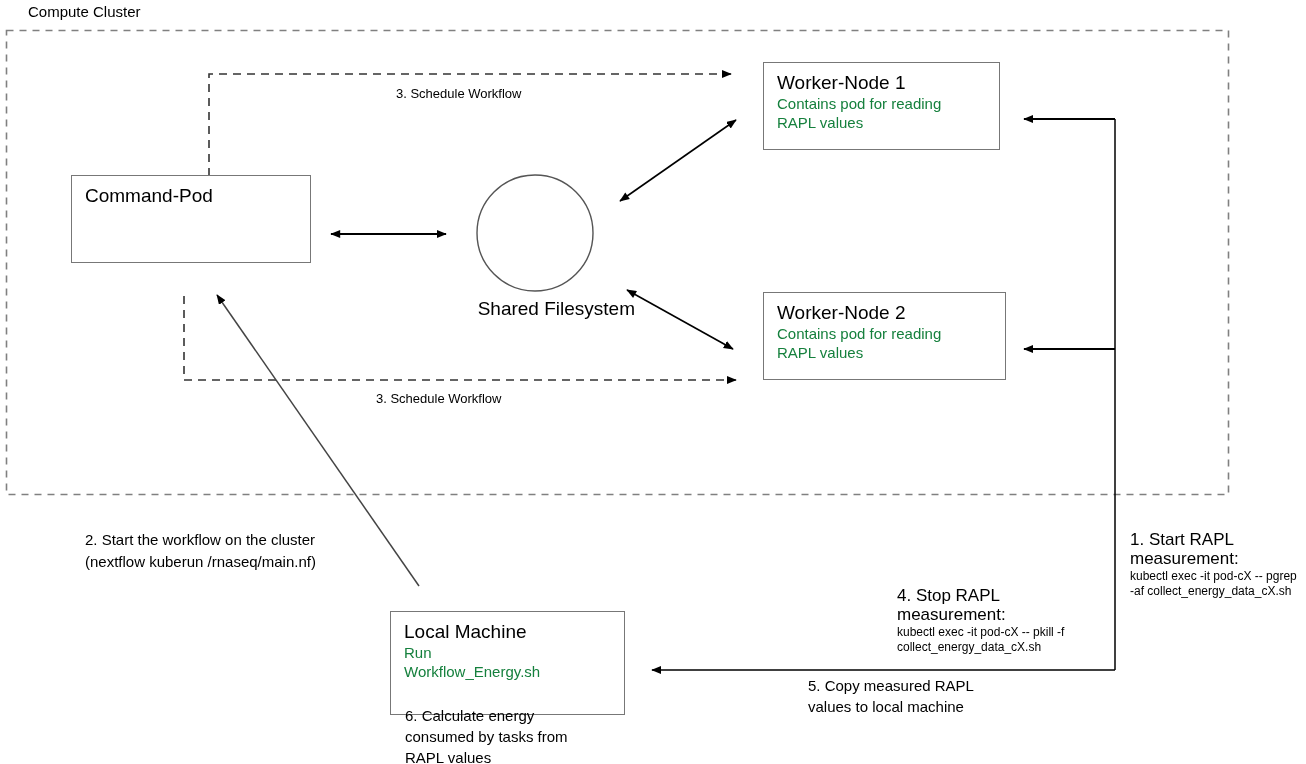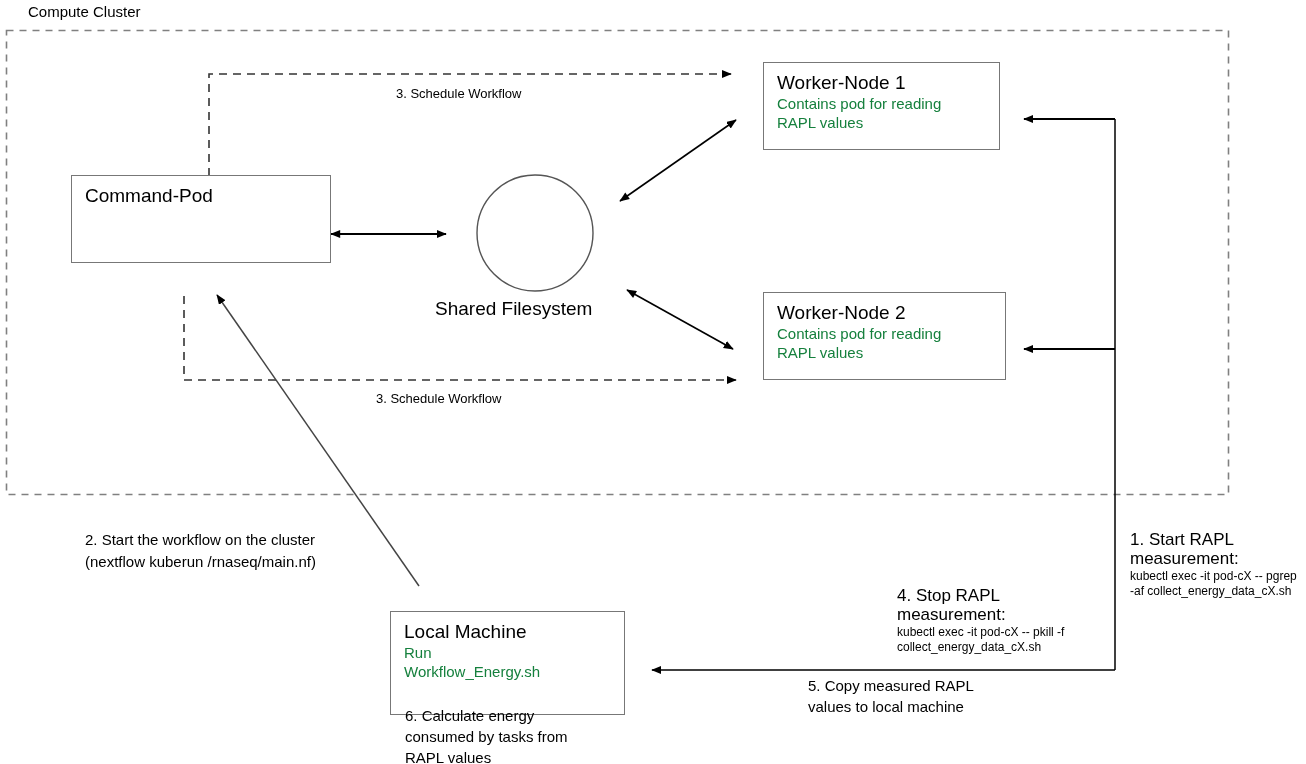--- a/index.html
+++ b/index.html
@@ -124,21 +124,21 @@
 
     <path d="M 1115 119 L 1024 119" fill="none" stroke="#000000" stroke-width="1.8" marker-end="url(#ah)"></path>
     <path d="M 1115 349 L 1024 349" fill="none" stroke="#000000" stroke-width="1.8" marker-end="url(#ah)"></path>
     <line x1="1115" y1="119" x2="1115" y2="670" stroke="#000000" stroke-width="1.5"></line>
 
     <path d="M 1115 670 L 652 670" fill="none" stroke="#000000" stroke-width="1.5" marker-end="url(#ah)"></path>
   </svg>
 
   <div class="cluster-title" style="left:28px; top:2px;">Compute Cluster</div>
 
-  <div class="node" style="left:71px; top:175px; width:260px; height:88px;">
+  <div class="node" style="left:71px; top:175px; width:240px; height:88px;">
     <div class="node-inner">
       <div class="title">Command-Pod</div>
     </div>
   </div>
 
   <div class="node" style="left:763px; top:62px; width:237px; height:88px;">
     <div class="node-inner">
       <div class="title">Worker-Node 1</div>
       <div class="sub">Contains pod for reading</div>
       <div class="sub">RAPL values</div>
@@ -146,21 +146,21 @@
   </div>
 
   <div class="node" style="left:763px; top:292px; width:243px; height:88px;">
     <div class="node-inner">
       <div class="title">Worker-Node 2</div>
       <div class="sub">Contains pod for reading</div>
       <div class="sub">RAPL values</div>
     </div>
   </div>
 
-  <div class="circle-label" style="left:435px; top:297px; width:200px; text-align:left;">Shared Filesystem</div>
+  <div class="circle-label" style="left:435px; top:297px; width:200px; text-align:right;">Shared Filesystem</div>
 
   <div class="node" style="left:390px; top:611px; width:235px; height:104px;">
     <div class="node-inner">
       <div class="title">Local Machine</div>
       <div class="sub">Run</div>
       <div class="sub">Workflow_Energy.sh</div>
     </div>
   </div>
 
   <div class="edge-label" style="left:396px; top:84px;">3. Schedule Workflow</div>

